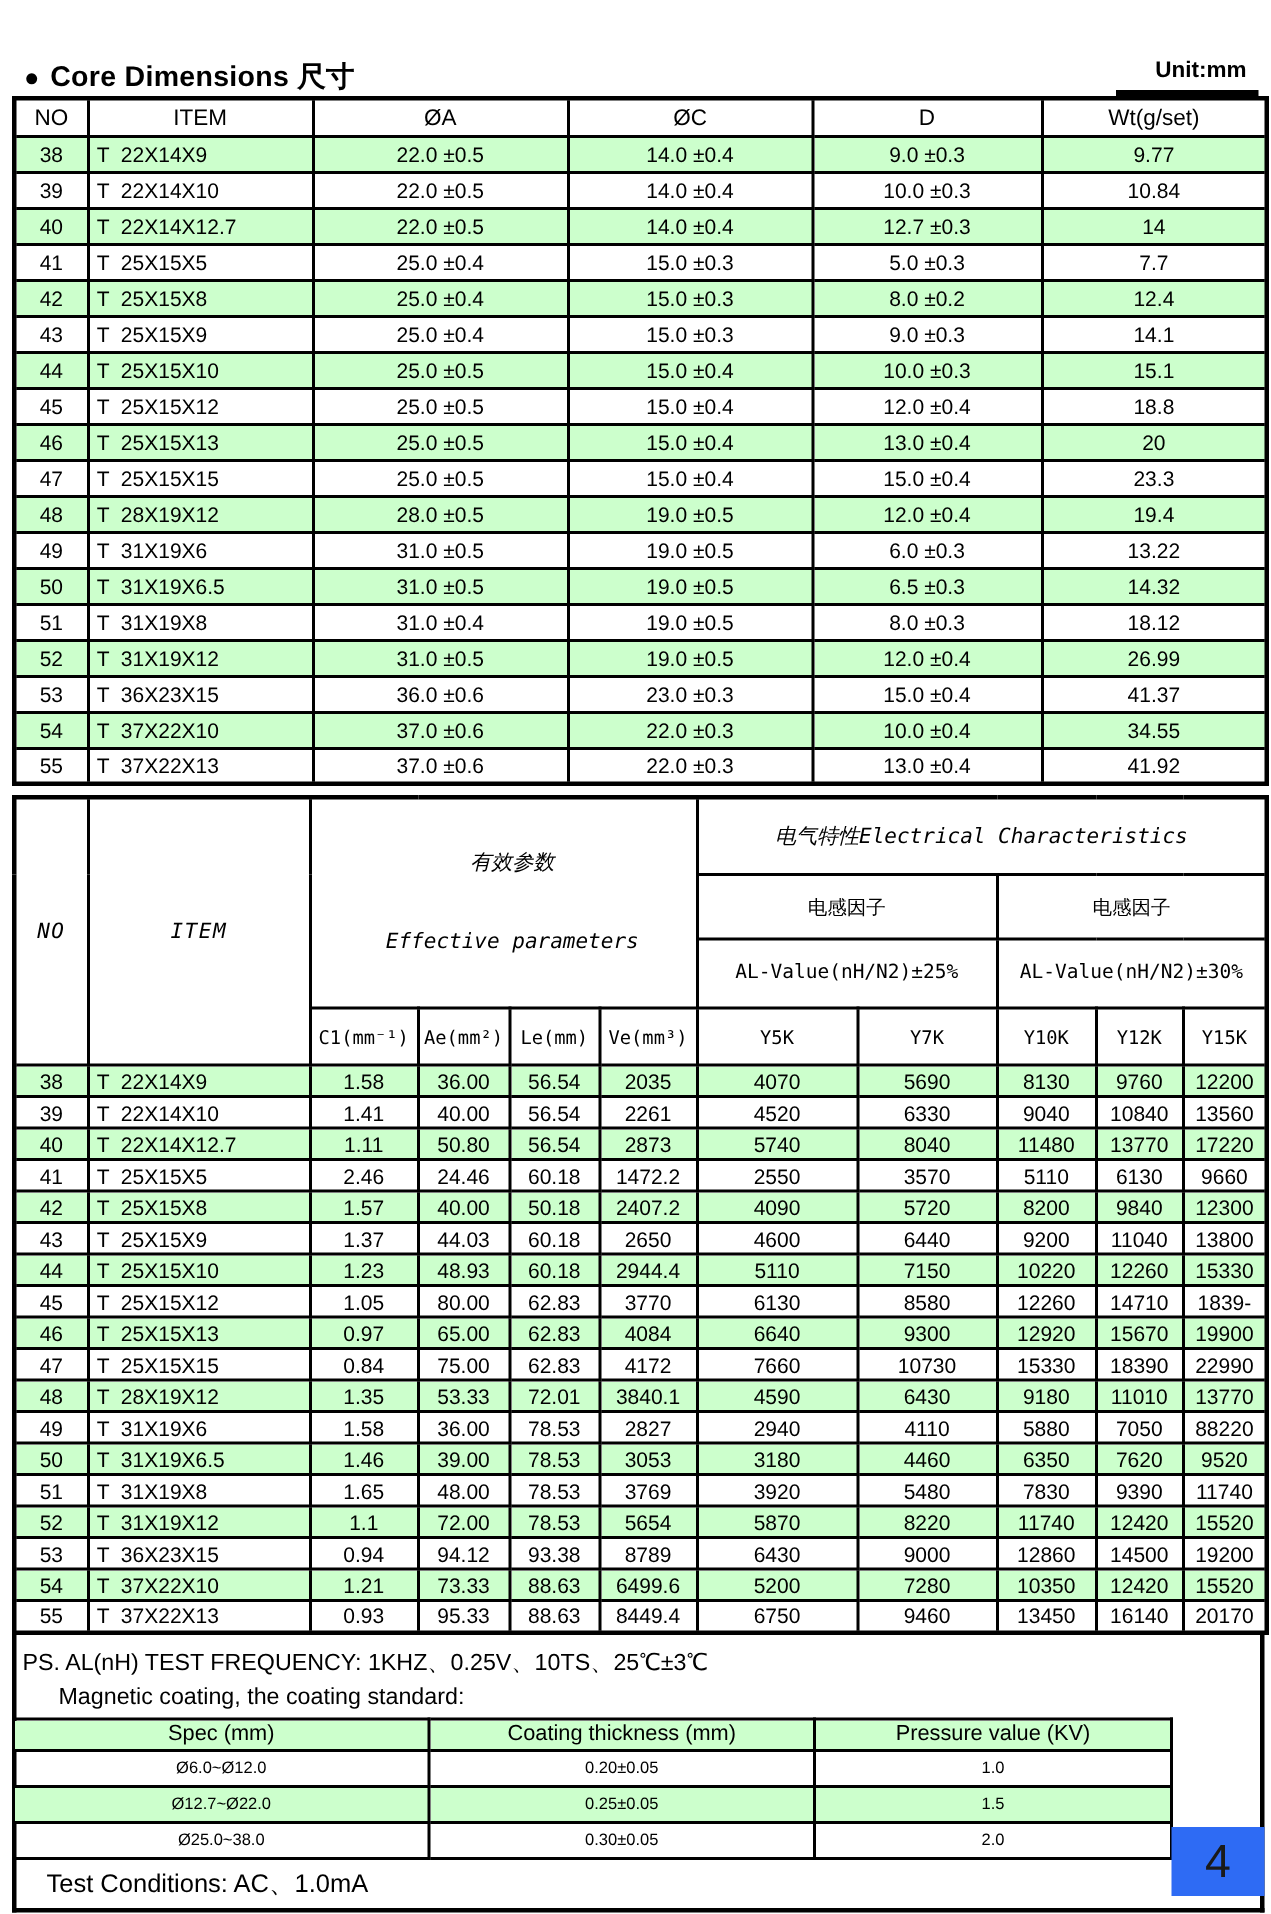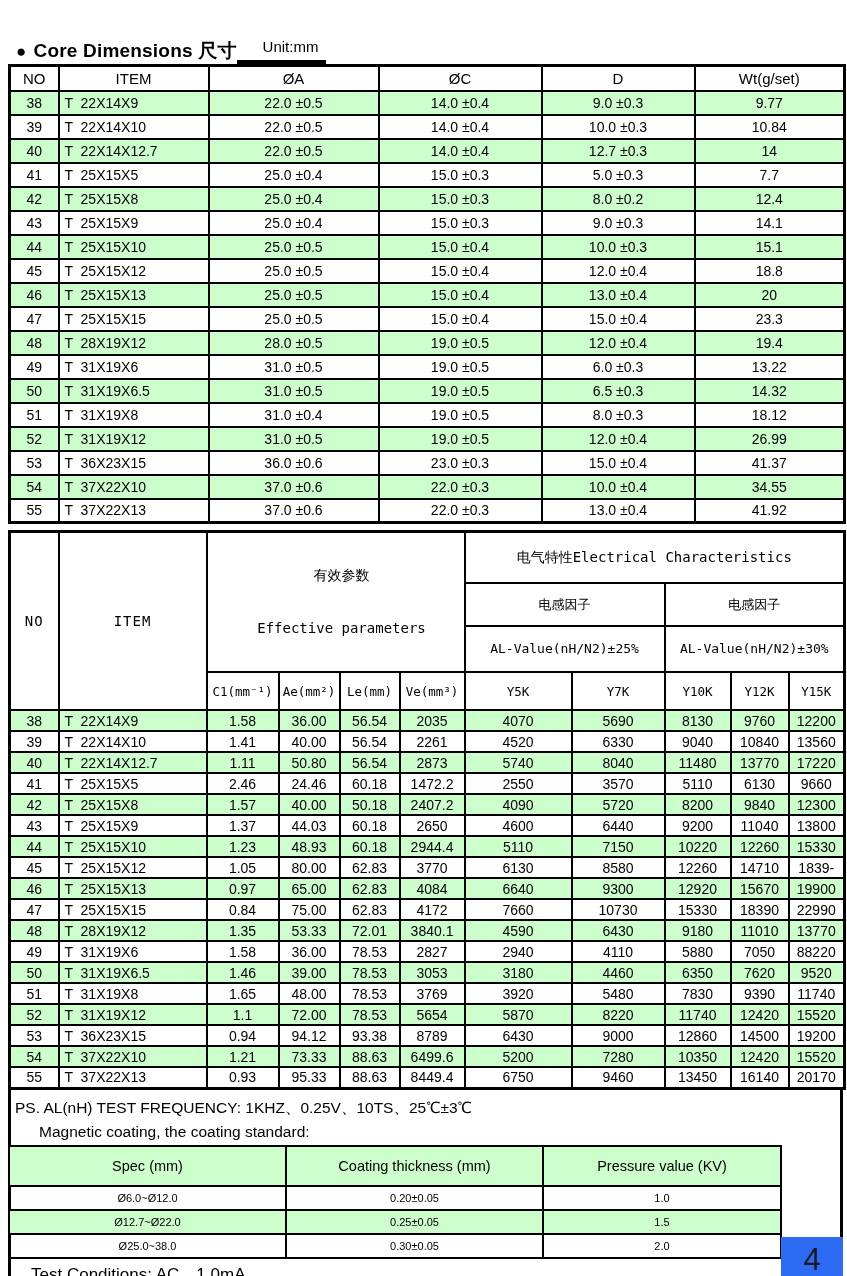--- a/index.html
+++ b/index.html
@@ -2,54 +2,54 @@
 <html><head>
 <meta charset="utf-8">
 <style>
   * { margin:0; padding:0; box-sizing:border-box; }
   html,body { background:#fff; }
   body {
     width:847px; height:1276px; position:relative; overflow:hidden;
     font-family:"Liberation Sans", sans-serif; color:#000;
   }
   
-  .header { display:flex; justify-content:flex-start; align-items:flex-end;
+  .header { display:flex; justify-content:space-between; align-items:flex-end;
             padding:24px 6px 0 16px; height:64px; }
   .title { font-size:19px; font-weight:bold; letter-spacing:0.2px; }
   .title .bullet { font-size:17px; margin-right:7px; }
-  .unit { font-size:15px; font-weight:normal; border-bottom:4px solid #000;
+  .unit { font-size:15px; font-weight:bold; border-bottom:4px solid #000;
           padding:0 8px 5px 26px; margin-right:2px; }
   
   table { border-collapse:collapse; table-layout:fixed; margin-left:8px; width:835px;
           border:3px solid #000; }
   th, td { border:2px solid #000; text-align:center; overflow:hidden;
            white-space:pre; font-weight:normal; }
   
   .t1 th { height:25px; font-size:15px; background:#fff; }
   .t1 td { height:24px; font-size:14px; }
   .t1 tbody tr:nth-child(odd) td { background:#ccffcc; }
   .t1 tbody td:nth-child(2), .t2 tbody td:nth-child(2) { text-align:left; padding-left:5px; }
   
   .t2 { margin-top:6px; }
   .t2 thead th { font-family:"DejaVu Sans Mono", monospace; font-size:13px; }
-  .t2 .h1 th { height:28px; font-size:14px; }
+  .t2 .h1 th { height:28px; font-size:14px;font-style:italic; }
   .t2 .h2 th { height:23px;text-align:center; }
   .t2 .h3 th { height:25px; font-size:13px; }
   .t2 .h4 th { height:38px; font-size:12.5px; }
   .t2 th.side { font-size:14px; letter-spacing:1px; }
   .t2 .eff span { display:block; line-height:1.5; font-size:14px;padding-left:12px; }
   .t2 td { height:21px; font-size:14px; }
   .t2 tbody tr:nth-child(odd) td { background:#ccffcc; }
   
   .bottom-box { width:835px; margin-left:8px; border:3px solid #000; border-top:none;
                 position:relative; padding-top:5px; }
   .ps-line  { font-size:15.5px; padding:3px 0 2px 4px; }
   .coating-line { font-size:15.5px; padding:2px 0 4px 28px; }
   .coating { width:772px; margin-left:-3px; border-width:2px; }
-  .coating th { height:40px; font-size:14.5px; background:#ccffcc; }
+  .coating th { height:21px; font-size:14.5px; background:#ccffcc; }
   .coating td { height:24px; font-size:11px; }
   .coating tbody tr:nth-child(even) td { background:#ccffcc; }
   .test-conditions { font-size:17px; padding:4px 0 5px 20px; }
   .page-box { position:absolute; right:-3px; bottom:8px; width:62px; height:46px;
               background:#2e6bf4; color:#1a1a1a; font-size:31px;
               display:flex; align-items:center; justify-content:center; }
   
   .footer { text-align:center; font-style:italic; font-size:15.5px; margin-top:5px; }
 </style>
 </head>

